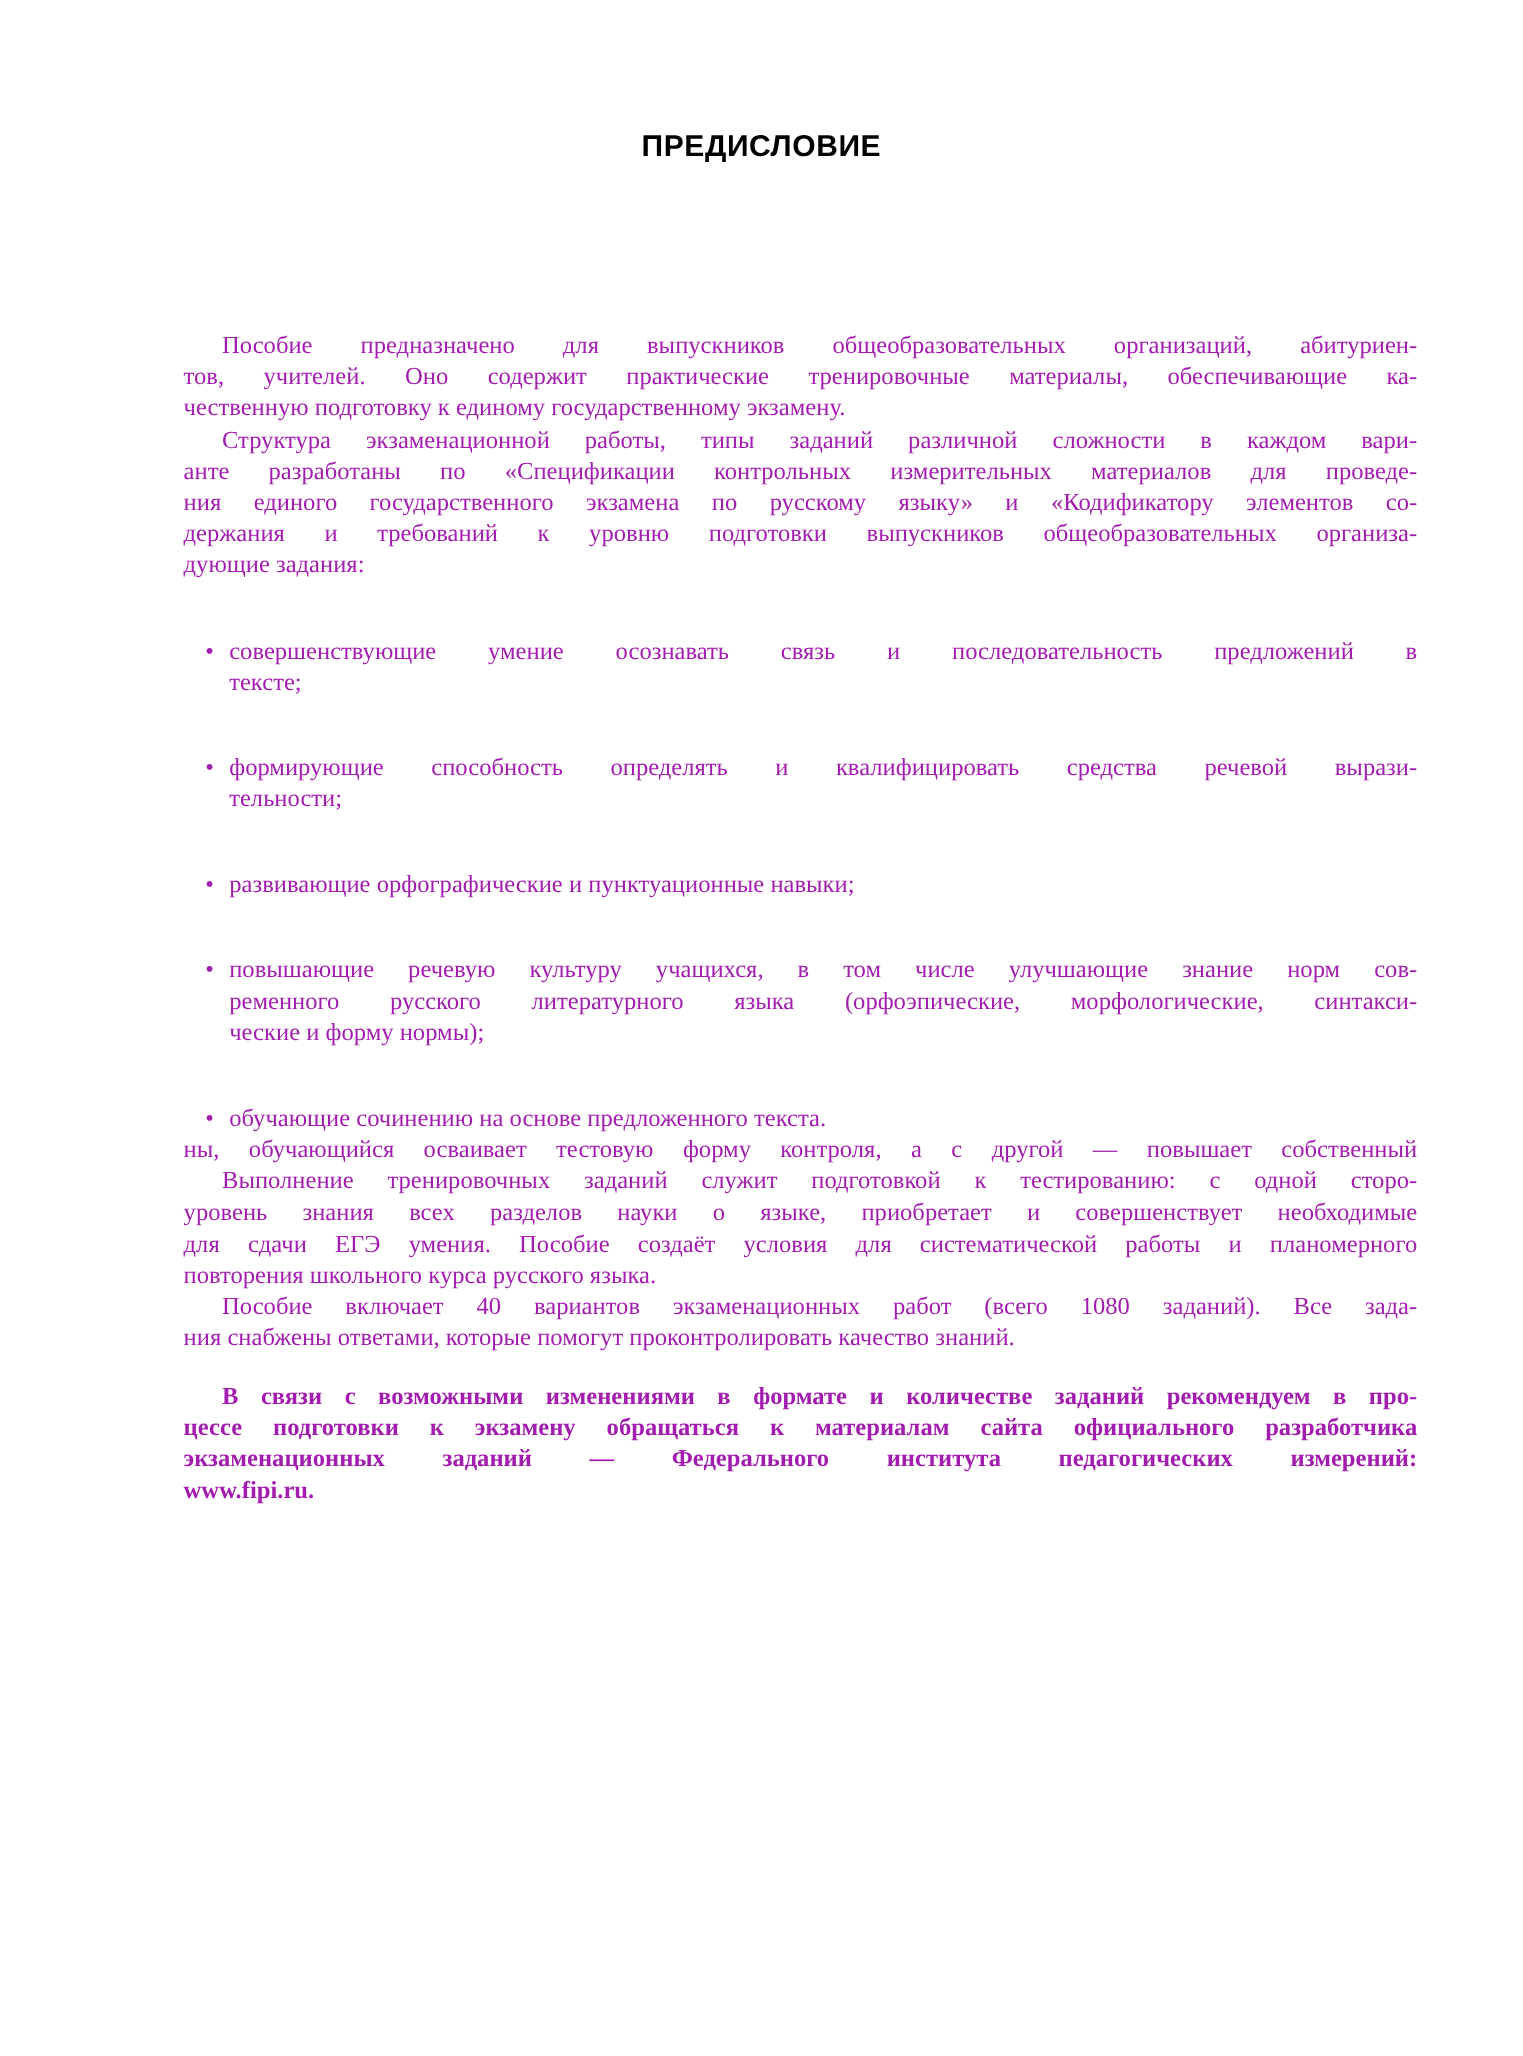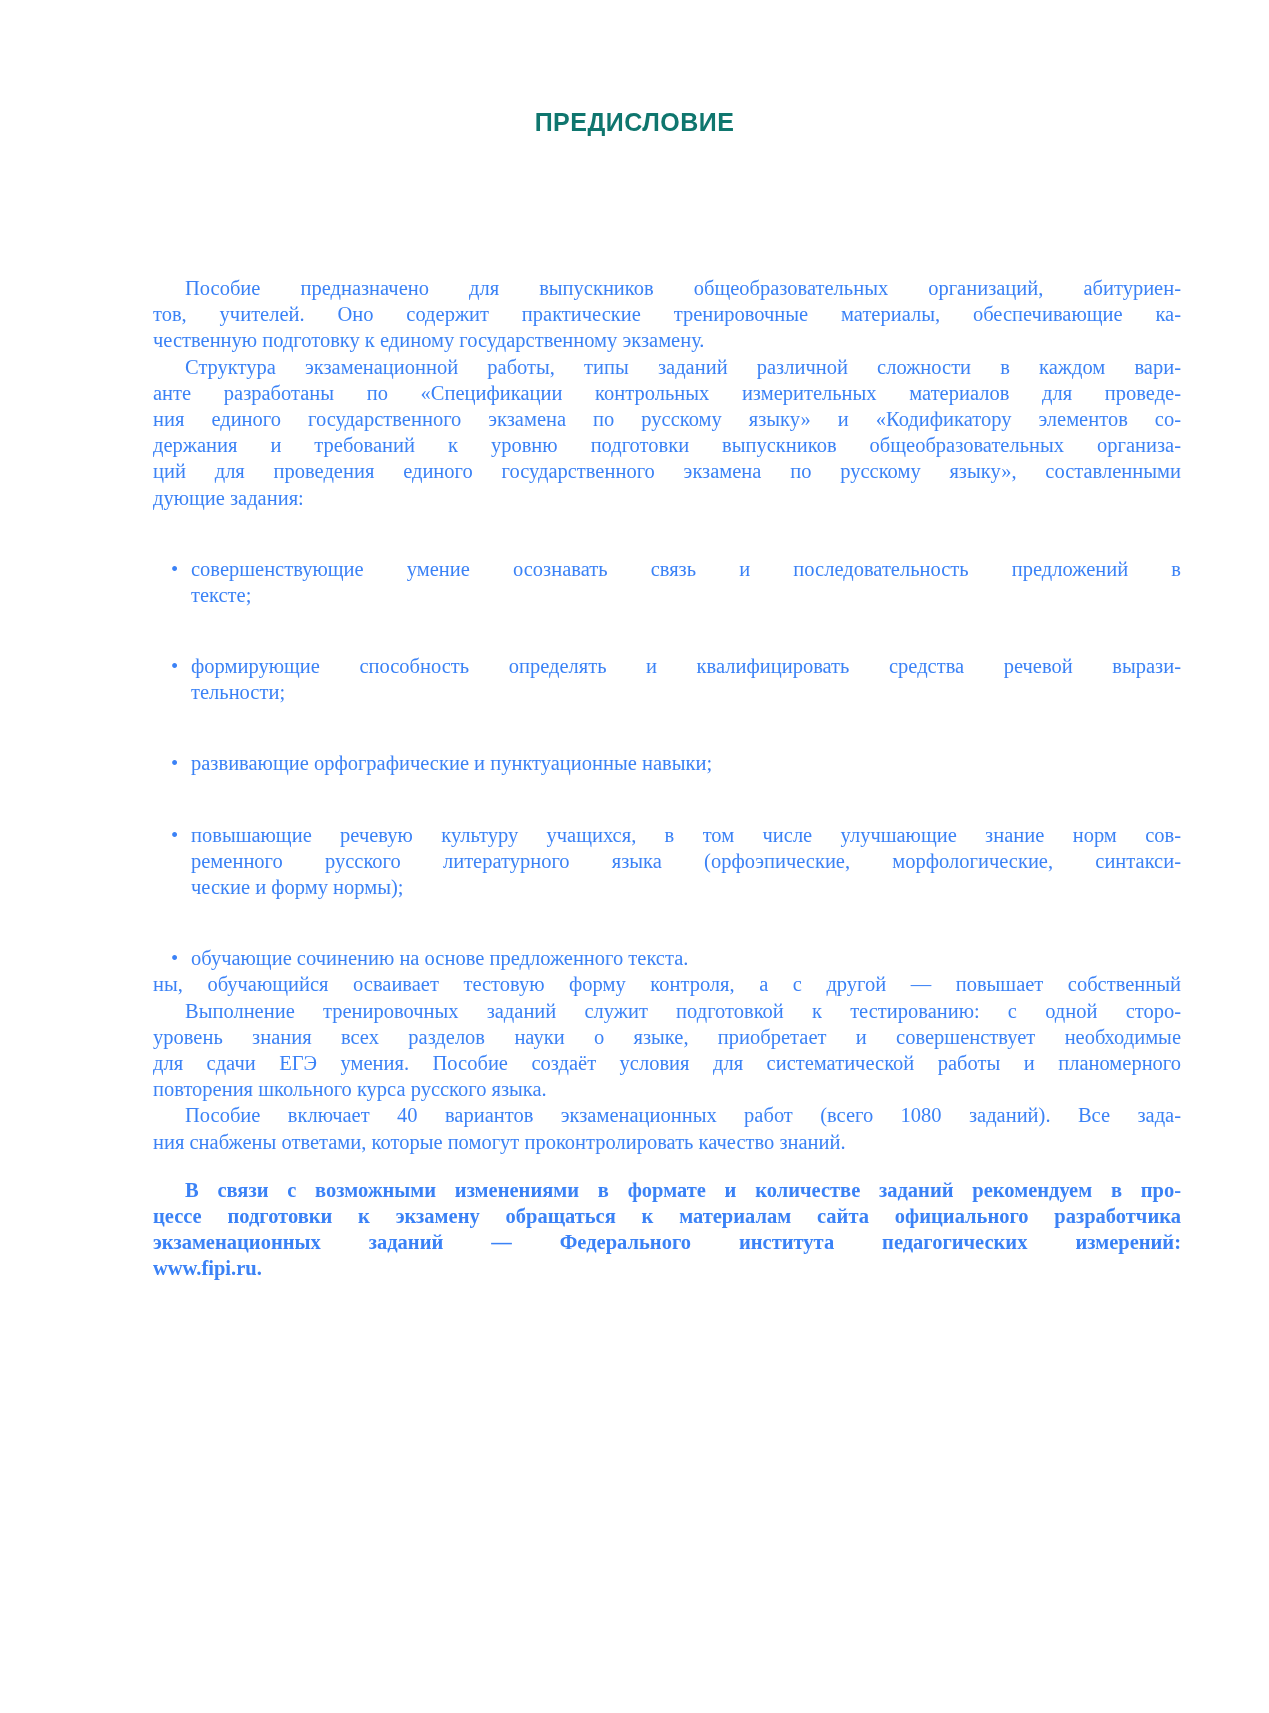--- a/index.html
+++ b/index.html
@@ -1,26 +1,26 @@
 <!DOCTYPE html>
 <html><head>
 <meta charset="utf-8">
 <style>
   html, body { margin: 0; padding: 0; background: #ffffff; }
   body { width: 1269px; height: 1713px; position: relative; overflow: hidden; }
   .page { position: absolute; left: 0; top: 0; width: 1269px; height: 1713px; background: #fff; }
   .title {
     position: absolute; top: 108px; left: 0; width: 1269px; text-align: center;
     font-family: "Liberation Sans", sans-serif; font-weight: bold; font-size: 25px;
-    color: #0f766e; letter-spacing: 0.5px; margin: 0;
+    color: #000000; letter-spacing: 0.5px; margin: 0;
   }
   .body {
     position: absolute; left: 153px; top: 275px; width: 1028px;
     font-family: "Liberation Serif", serif; font-size: 20.5px; line-height: 26.2px;
-    color: #3b82f6;
+    color: #a21caf;
   }
   .line { display: block; text-align: justify; text-align-last: justify; white-space: nowrap; height: 26.2px; overflow: visible; }
   .line.last { text-align-last: left; }
   .indent { padding-left: 32px; }
   .bullet-line { padding-left: 18px; position: relative; }
   .bullet-cont { padding-left: 38px; }
   .bullet-dot { position: absolute; left: 18px; top: 0; }
   .bullet-text { display: block; padding-left: 20px; text-align: justify; text-align-last: justify; margin-top: 45px; }
   .bullet-line.last .bullet-text { text-align-last: left; }
   .gap { height: 10px; }
@@ -38,21 +38,20 @@
       <span class="line indent">Пособие предназначено для выпускников общеобразовательных организаций, абитуриен-</span>
       <span class="line">тов, учителей. Оно содержит практические тренировочные материалы, обеспечивающие ка-</span>
       <span class="line last">чественную подготовку к единому государственному экзамену.</span>
     </div>
 
     <div>
       <span class="line indent">Структура экзаменационной работы, типы заданий различной сложности в каждом вари-</span>
       <span class="line">анте разработаны по «Спецификации контрольных измерительных материалов для проведе-</span>
       <span class="line">ния единого государственного экзамена по русскому языку» и «Кодификатору элементов со-</span>
       <span class="line">держания и требований к уровню подготовки выпускников общеобразовательных организа-</span>
-      <span class="line">ций для проведения единого государственного экзамена по русскому языку», составленными</span>
       <span class="line last">дующие задания:</span>
     </div>
 
     <div>
 
       <div>
         <div class="line bullet-line" style="padding-left:0">
           <span class="bullet-dot">•</span>
           <span class="bullet-text" style="padding-left:38px">совершенствующие умение осознавать связь и последовательность предложений в</span>
         </div>

